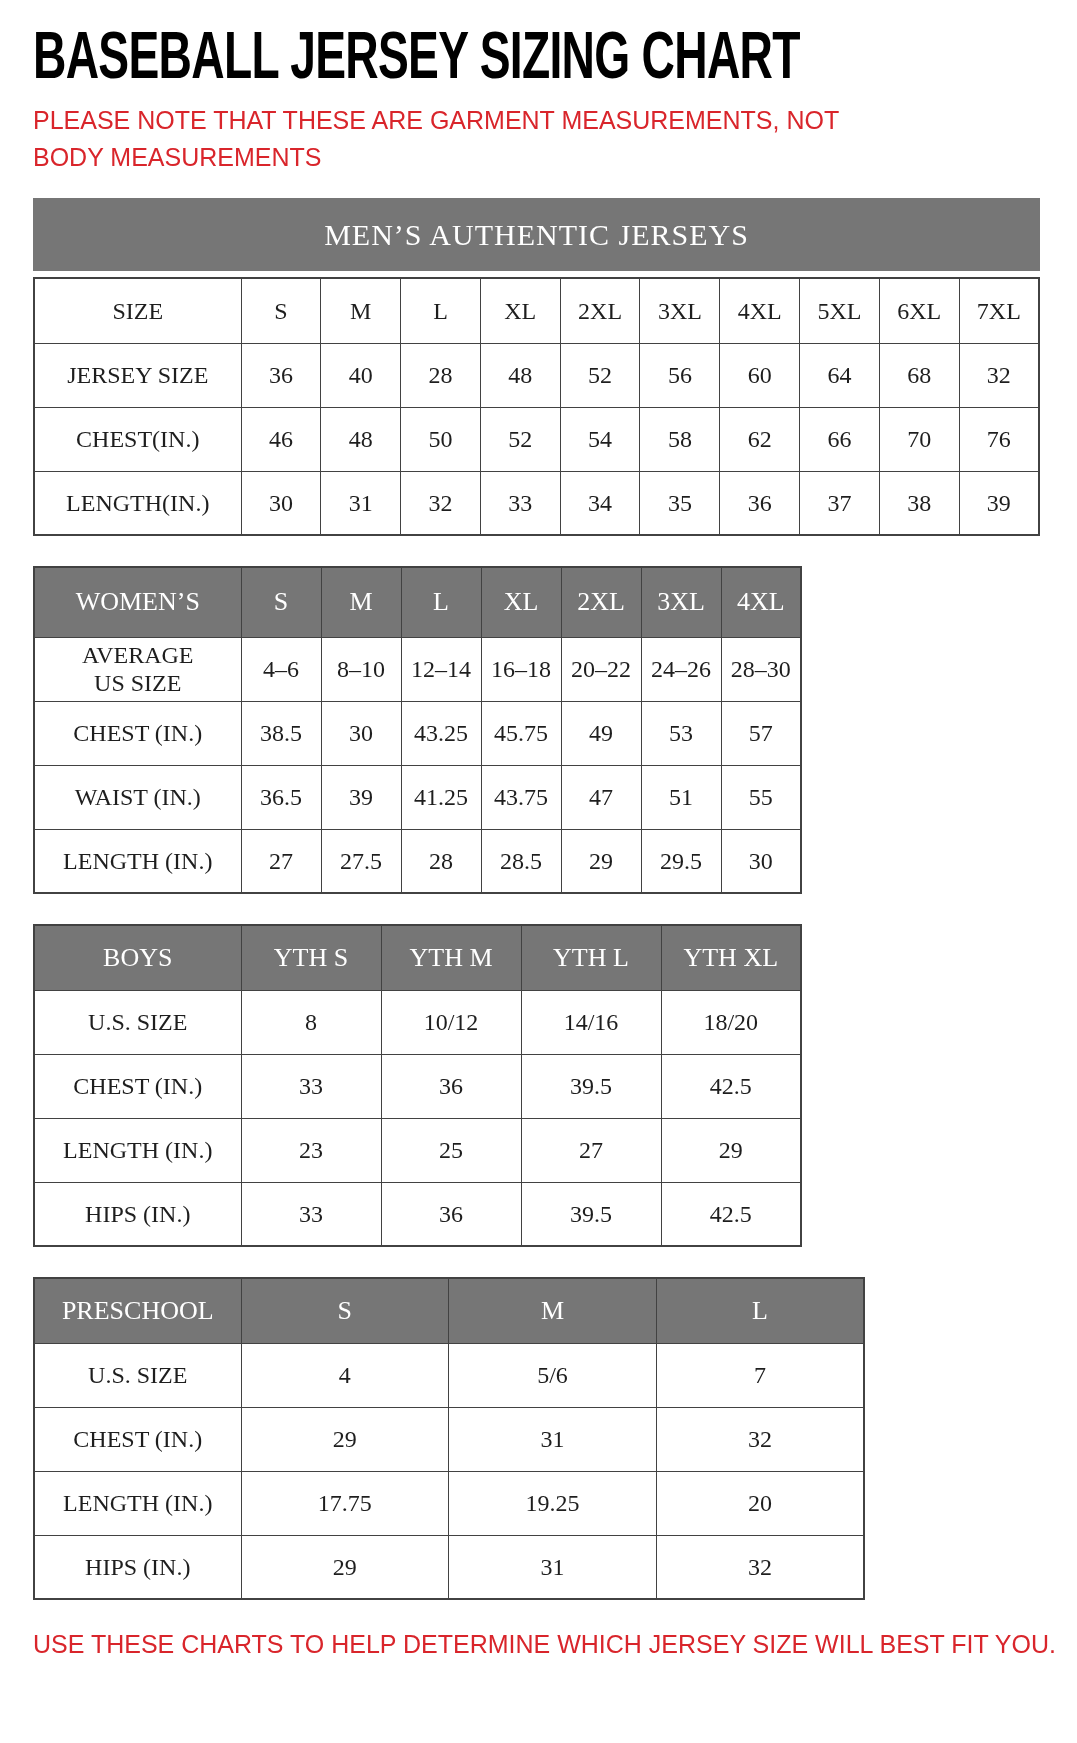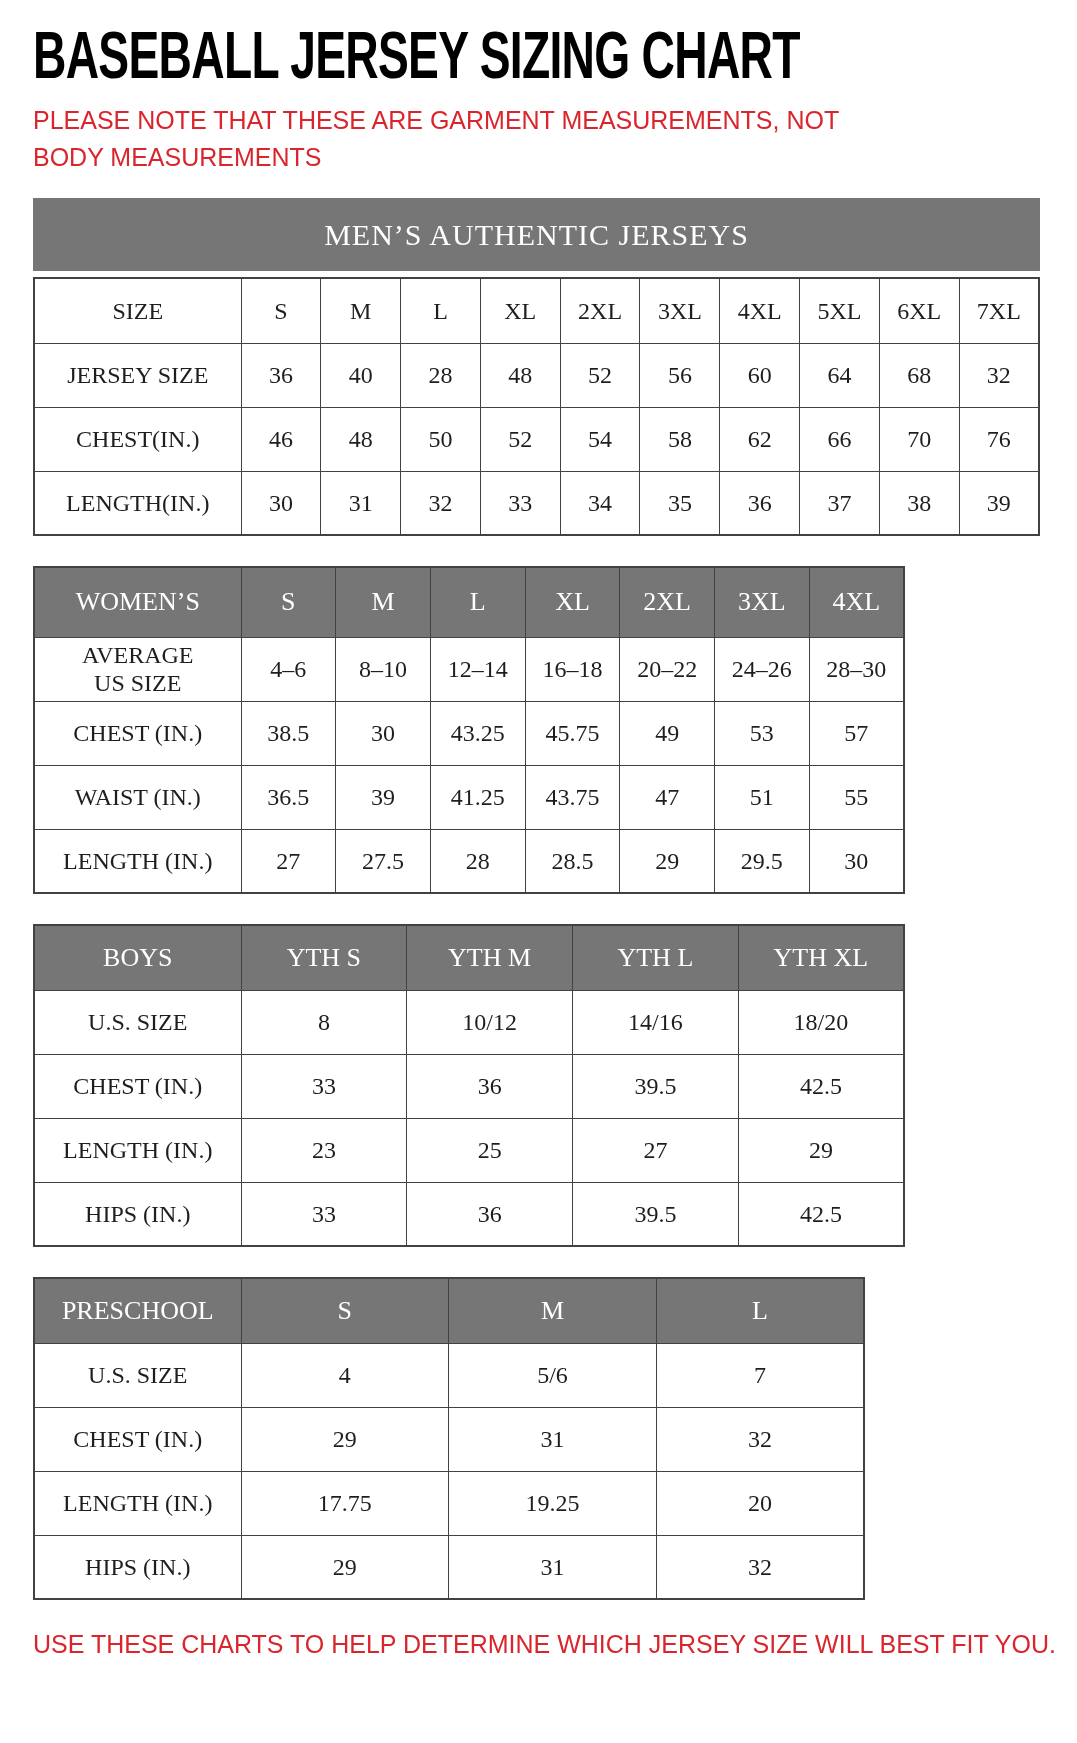--- a/index.html
+++ b/index.html
@@ -51,21 +51,21 @@
     font-size:30px;
     letter-spacing:1px;
     margin-bottom:6px;
   }
   table.size-table{
     border-collapse:collapse;
     table-layout:fixed;
     border:2px solid var(--border);
   }
   table.mens{width:1007px;}
-  table.womens, table.boys{width:872px;padding-left:34px;}
+  table.womens, table.boys{width:769px;padding-left:34px;}
   table.preschool{width:832px;}
   .size-table th, .size-table td{
     border:1px solid var(--border);
     text-align:center;
     vertical-align:middle;
     font-size:24px;
     font-weight:normal;
     height:64px;
     padding:2px 4px;
     color:var(--text);

